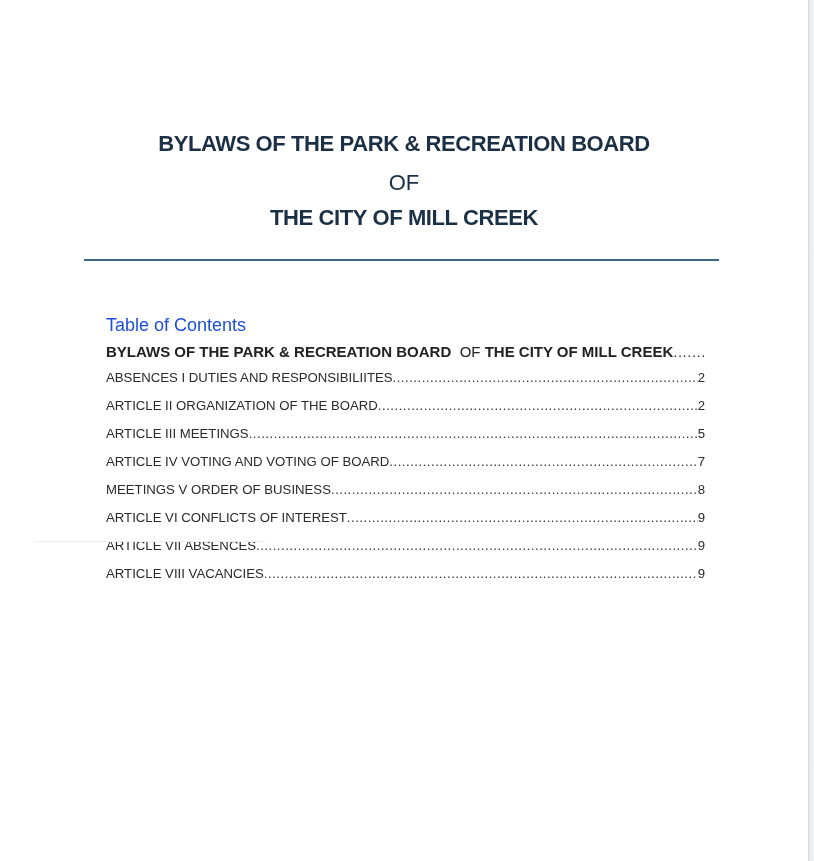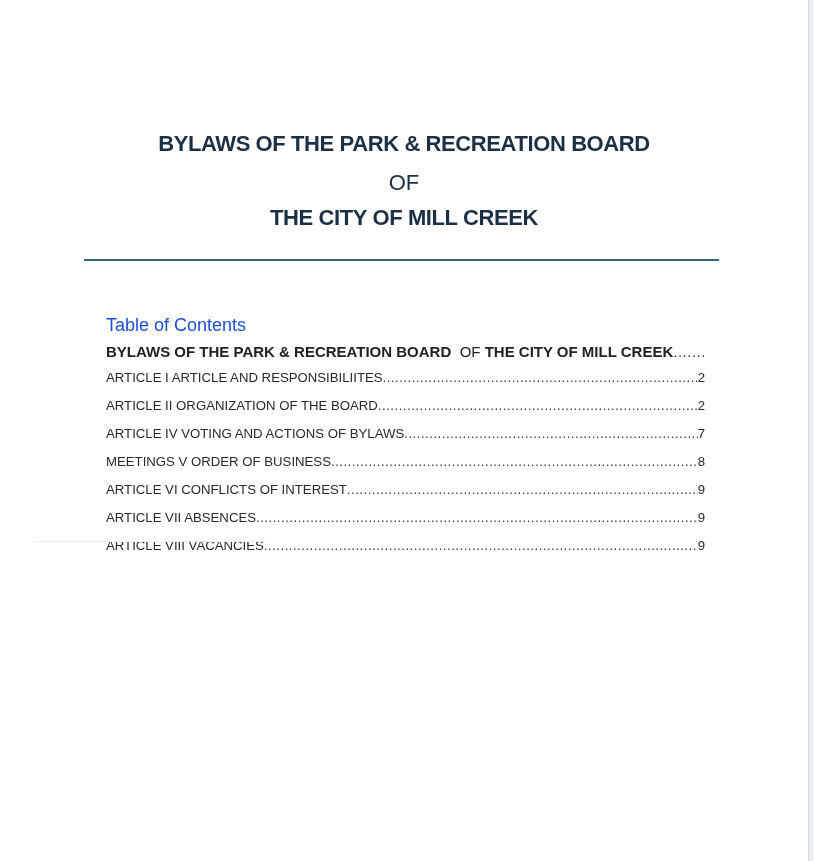--- a/index.html
+++ b/index.html
@@ -137,31 +137,36 @@
     <li class="toc-entry main">
       <span class="label">
         <span>BYLAWS OF THE PARK &amp; RECREATION BOARD</span>
         &nbsp;<span class="plain">OF</span>
         <span>THE CITY OF MILL CREEK</span>
       </span>
       <span class="leader"></span>
       <span class="page-num"></span>
     </li>
     <li class="toc-entry">
-      <span class="label">ARTICLE I ARTICLE AND RESPONSIBILIITES</span>
+      <span class="label">ABSENCES I DUTIES AND RESPONSIBILIITES</span>
       <span class="leader"></span>
       <span class="page-num">2</span>
     </li>
     <li class="toc-entry">
       <span class="label">ARTICLE II ORGANIZATION OF THE BOARD </span>
       <span class="leader"></span>
       <span class="page-num"> 2</span>
     </li>
     <li class="toc-entry">
-      <span class="label">ARTICLE IV VOTING AND ACTIONS OF  BYLAWS</span>
+      <span class="label">ARTICLE III MEETINGS </span>
+      <span class="leader"></span>
+      <span class="page-num">5</span>
+    </li>
+    <li class="toc-entry">
+      <span class="label">ARTICLE IV VOTING AND VOTING OF  BOARD</span>
       <span class="leader"></span>
       <span class="page-num">7</span>
     </li>
     <li class="toc-entry">
       <span class="label">MEETINGS V ORDER OF BUSINESS</span>
       <span class="leader"></span>
       <span class="page-num">8</span>
     </li>
     <li class="toc-entry">
       <span class="label">ARTICLE VI CONFLICTS OF INTEREST </span>

